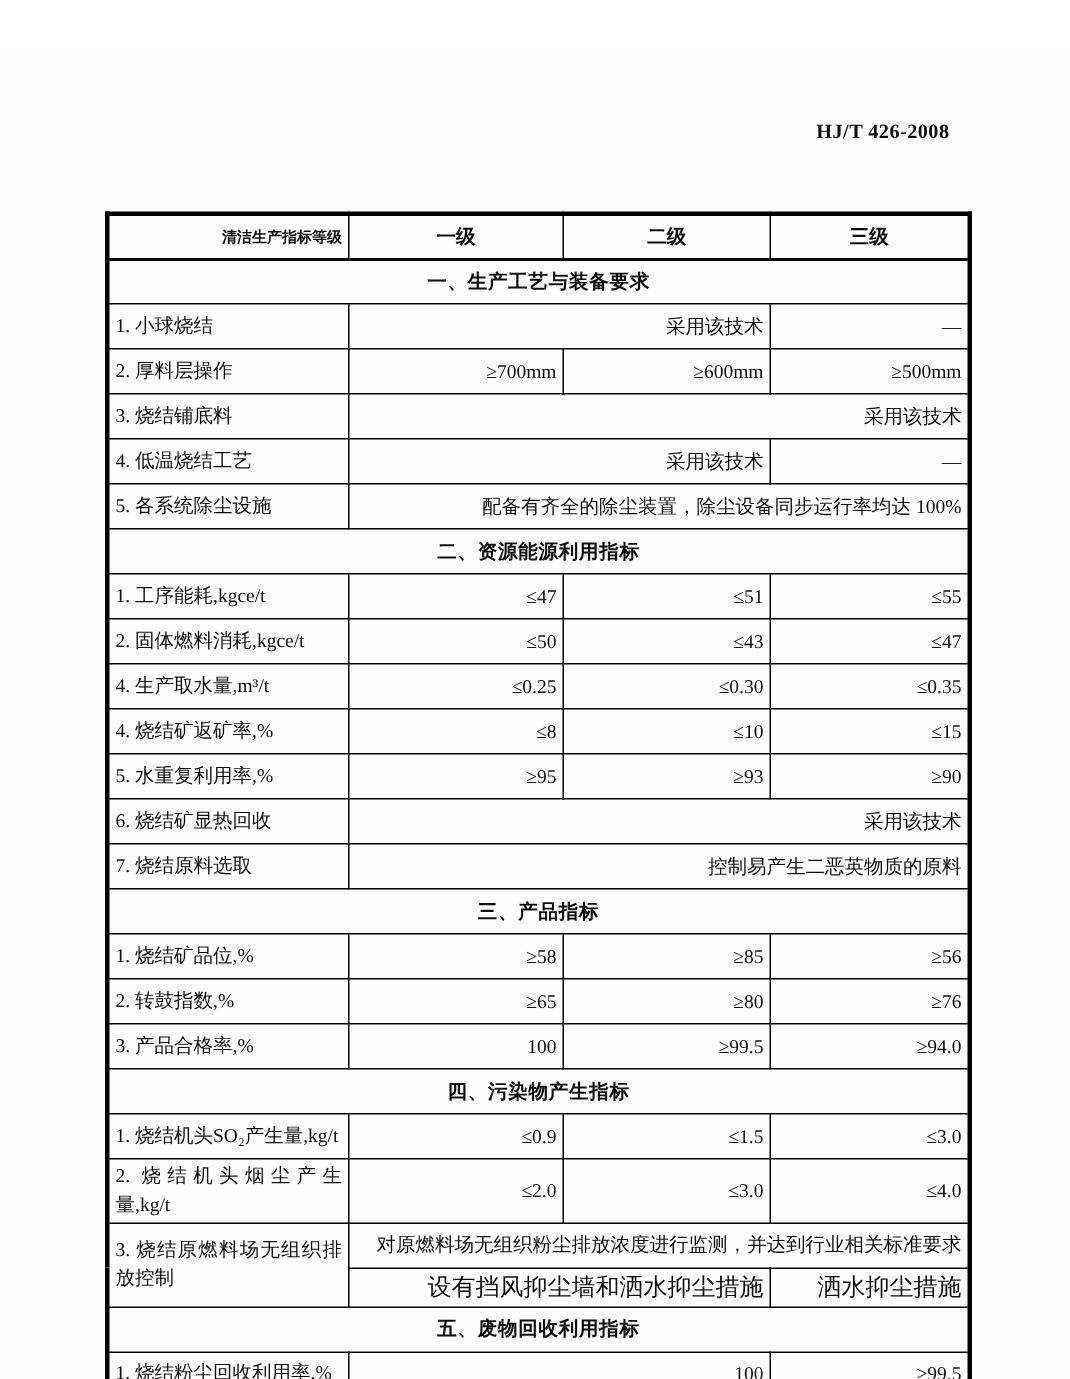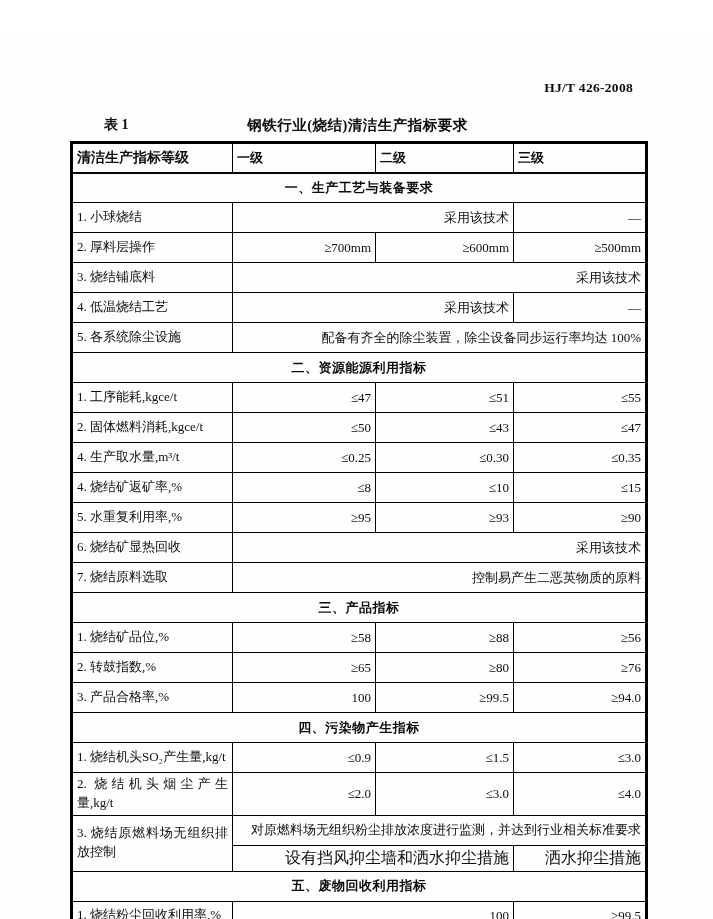--- a/index.html
+++ b/index.html
@@ -38,25 +38,25 @@
   table.main td {
     border: 1px solid #000;
     padding: 2px 4px;
     font-size: 13px;
     height: 30px;
     vertical-align: middle;
   }
   thead td {
     border-bottom: 2.5px solid #000 !important;
     font-weight: bold;
-    text-align: left;
+    text-align: center;
     font-size: 13px;
     height: 28px;
   }
-  thead td.head-label { text-align: left; font-size: 14px; }
+  thead td.head-label { text-align: right; font-size: 10px; }
   td.section-cell {
     font-weight: bold;
     text-align: center;
     font-size: 12.5px;
     height: 24px;
     padding-left: 8px;
     letter-spacing: 0.5px;
   }
   td.label-cell {
     text-align: justify;
@@ -68,24 +68,20 @@
   td.value-cell { text-align: right; font-size: 13px; }
   tr.subrow td { height: 22px; font-size: 16px; }
 </style>
 </head>
 <body>
 
 <div class="page">
 
   <div class="doc-number">HJ/T 426-2008</div>
 
-  <div class="caption">
-    <span class="table-number">表 1</span>
-    <div class="table-title">钢铁行业(烧结)清洁生产指标要求</div>
-  </div>
 
   <table class="main">
     <colgroup>
       <col style="width:161px">
         <col style="width:143px">
       <col style="width:138px">
         <col style="width:133px">
     </colgroup>
     <thead>
       <tr>
@@ -163,21 +159,21 @@
         <tr>
           <td class="label-cell">7. 烧结原料选取</td>
           <td colspan="3" class="value-cell">控制易产生二恶英物质的原料</td>
         </tr>
         <tr>
           <td colspan="4" class="section-cell">三、产品指标</td>
         </tr>
         <tr>
           <td class="label-cell">1. 烧结矿品位,%</td>
           <td class="value-cell">≥58</td>
-          <td class="value-cell">≥88</td>
+          <td class="value-cell">≥85</td>
           <td class="value-cell">≥56</td>
         </tr>
         <tr>
           <td class="label-cell">2. 转鼓指数,%</td>
           <td class="value-cell">≥65</td>
           <td class="value-cell">≥80</td>
           <td class="value-cell">≥76</td>
         </tr>
         <tr>
           <td class="label-cell">3. 产品合格率,%</td>

